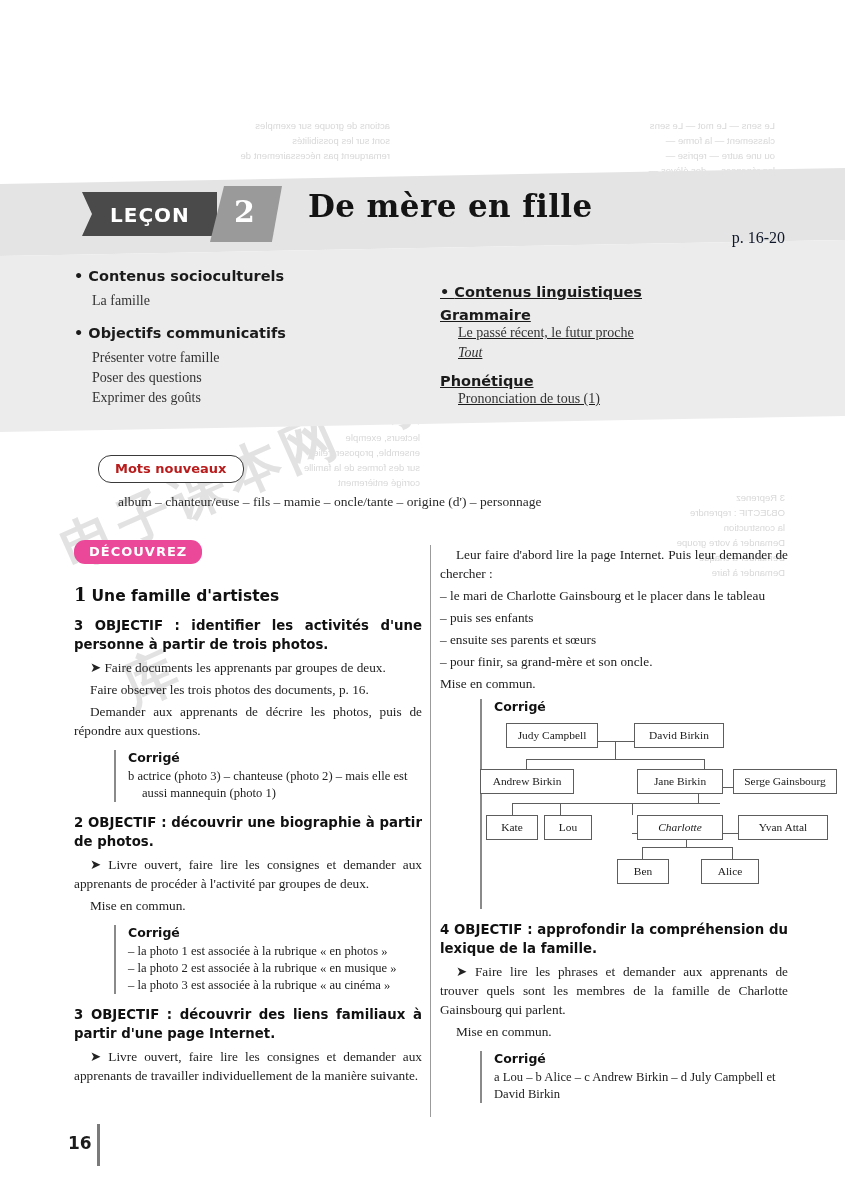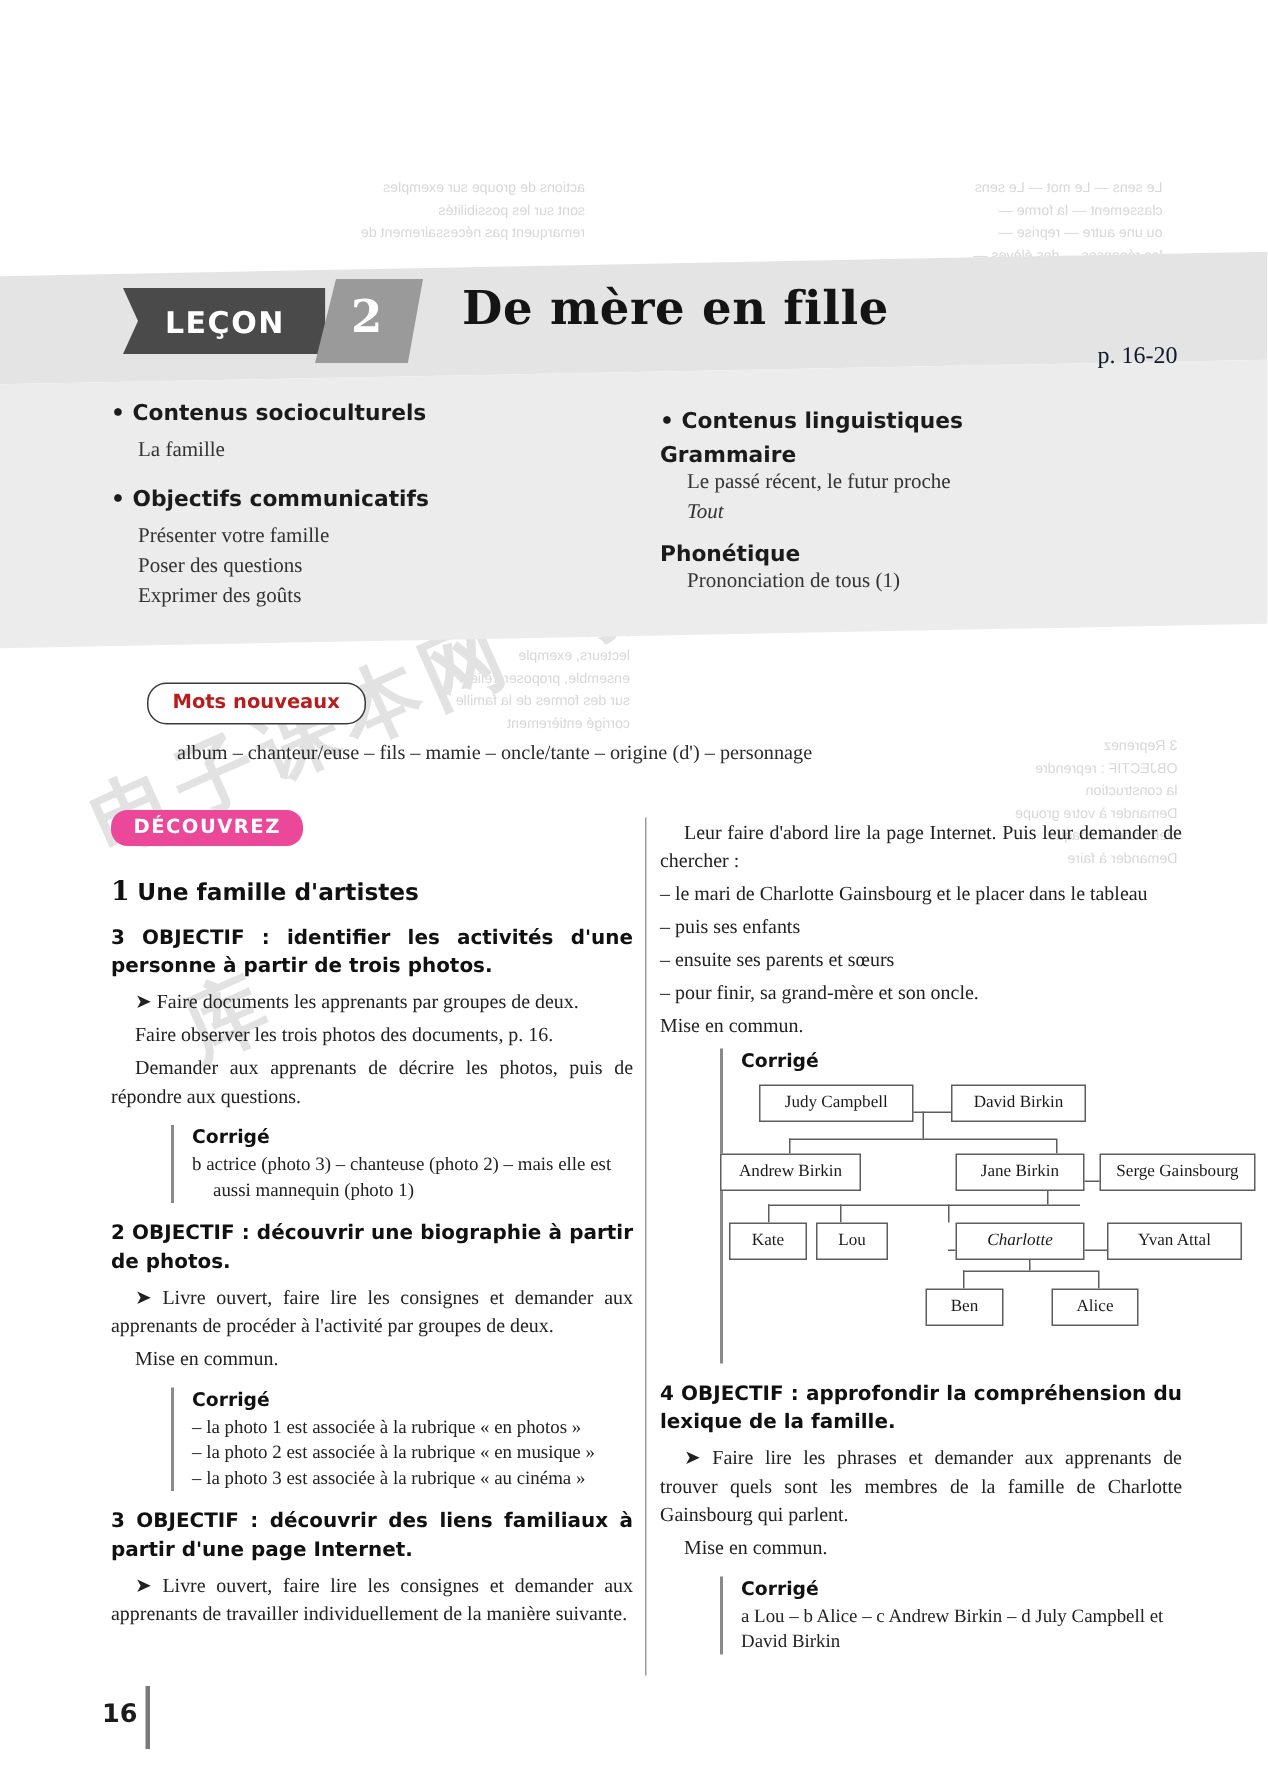--- a/index.html
+++ b/index.html
@@ -119,21 +119,21 @@
     right: 60px;
     top: 205px;
     font-size: 16px;
     color: #0f172a;
     font-family: "Liberation Serif", serif;
     margin-top: 24px;
   }
 
   
   .col-left  { position: absolute; left: 74px;  top: 268px; width: 330px; }
-  .col-right { position: absolute; left: 440px; top: 273px; width: 330px; }
+  .col-right { position: absolute; left: 440px; top: 284px; width: 330px; text-decoration: underline; }
   .bullet-head {
     font-size: 14.5px;
     font-weight: bold;
     color: #1b1b1b;
     margin: 0 0 7px 0;
     font-family: "DejaVu Sans", sans-serif;
   }
   .bullet-head::before {
     content: "• ";
     font-weight: bold;
@@ -441,21 +441,21 @@
     <div class="ln v" style="left:30px; top:104px; height:12px;"></div>
     <div class="ln v" style="left:78px; top:104px; height:12px;"></div>
     <div class="ln v" style="left:150px; top:104px; height:12px;"></div>
 
     <div class="ln h" style="left:150px; top:134px; width:108px;"></div>
     <div class="ln v" style="left:204px; top:134px; height:14px;"></div>
     <div class="ln h" style="left:160px; top:148px; width:90px;"></div>
     <div class="ln v" style="left:160px; top:148px; height:12px;"></div>
     <div class="ln v" style="left:250px; top:148px; height:12px;"></div>
 
-    <div class="node" style="left:24px; top:24px; width:103px;">Judy Campbell</div>
+    <div class="node" style="left:24px; top:24px; width:92px;">Judy Campbell</div>
     <div class="node" style="left:152px; top:24px; width:90px;">David Birkin</div>
 
     <div class="node" style="left:-2px; top:70px; width:94px;">Andrew Birkin</div>
     <div class="node" style="left:155px; top:70px; width:86px;">Jane Birkin</div>
     <div class="node" style="left:251px; top:70px; width:104px;">Serge Gainsbourg</div>
 
     <div class="node" style="left:4px; top:116px; width:52px;">Kate</div>
     <div class="node" style="left:62px; top:116px; width:48px;">Lou</div>
     <div class="node it" style="left:155px; top:116px; width:86px;">Charlotte</div>
     <div class="node" style="left:256px; top:116px; width:90px;">Yvan Attal</div>

